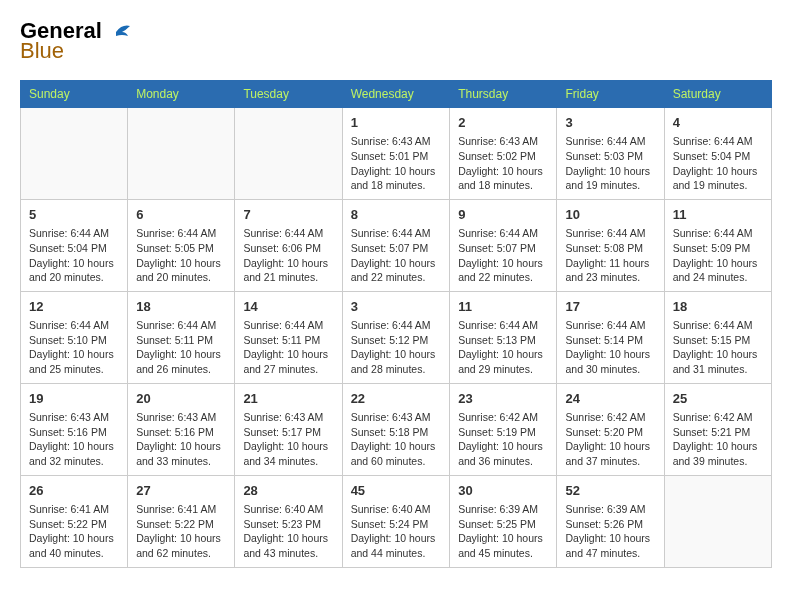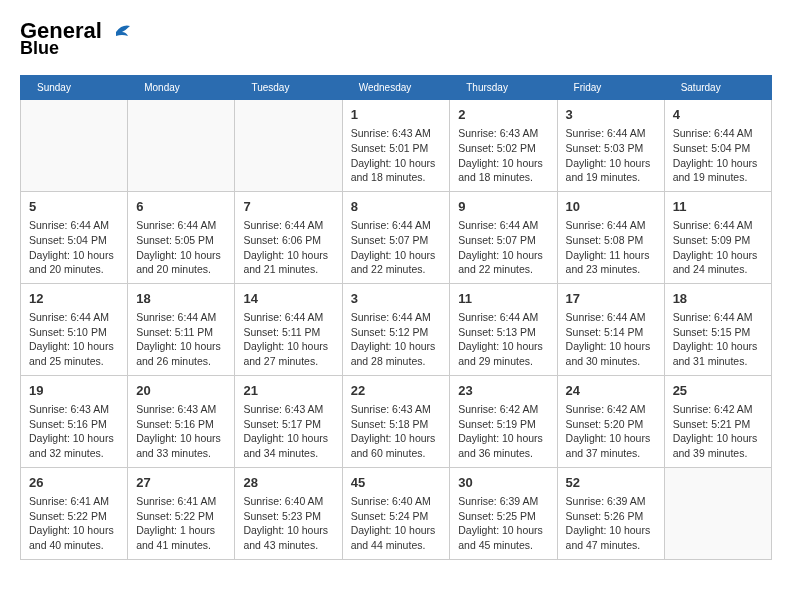--- a/index.html
+++ b/index.html
@@ -37,24 +37,24 @@
       font-size: 14px;
       color: #444;
     }
     .calendar {
       width: 100%;
       border-collapse: collapse;
       font-size: 11px;
     }
     .calendar th {
       background-color: #2b6cb0;
-      color: #ffffff;
+      color: #bef264;
       text-align: left;
-      padding: 6px 16px;
-      font-size: 10px;
+      padding: 6px 8px;
+      font-size: 12px;
       font-weight: normal;
       border: 1px solid #2b6cb0;
     }
     .calendar td {
       vertical-align: top;
       padding: 6px 8px;
       border: 1px solid #ccc;
       width: 108px;
       min-height: 80px;
       background: #fff;
@@ -84,21 +84,21 @@
 <div class="header">
   <div class="logo">
     <div class="logo-row">
       <div style="font-size:22px; font-weight:bold; line-height:1;">
         <span style="color:#000000;">General</span>
         <svg style="display:inline-block; vertical-align:middle;" width="22" height="16" viewBox="0 0 22 16">
           <path d="M8 8 Q14 0 22 2 Q18 6 14 8 Q18 8 20 12 Q14 10 8 12 Z" fill="#1a6bb5"></path>
         </svg>
       </div>
     </div>
-    <div style="font-size:18px; font-weight:bold; color:#000000; margin-top:-4px;">Blue</div>
+    <div style="font-size:22px; font-weight:normal; color:#a16207; margin-top:-4px;">Blue</div>
   </div>
   <div class="title-block">
     <h1></h1>
     <p></p>
   </div>
 </div>
 
 <table class="calendar">
   <thead>
     <tr>
@@ -277,21 +277,21 @@
         <td>
           <span class="day-num">26</span>
           <div class="day-info">Sunrise: 6:41 AM</div>
           <div class="day-info">Sunset: 5:22 PM</div>
           <div class="day-info">Daylight: 10 hours and 40 minutes.</div>
         </td>
         <td>
           <span class="day-num">27</span>
           <div class="day-info">Sunrise: 6:41 AM</div>
           <div class="day-info">Sunset: 5:22 PM</div>
-          <div class="day-info">Daylight: 1 hours and 41 minutes.</div>
+          <div class="day-info">Daylight: 10 hours and 62 minutes.</div>
         </td>
         <td>
           <span class="day-num">28</span>
           <div class="day-info">Sunrise: 6:40 AM</div>
           <div class="day-info">Sunset: 5:23 PM</div>
           <div class="day-info">Daylight: 10 hours and 43 minutes.</div>
         </td>
         <td>
           <span class="day-num">45</span>
           <div class="day-info">Sunrise: 6:40 AM</div>

